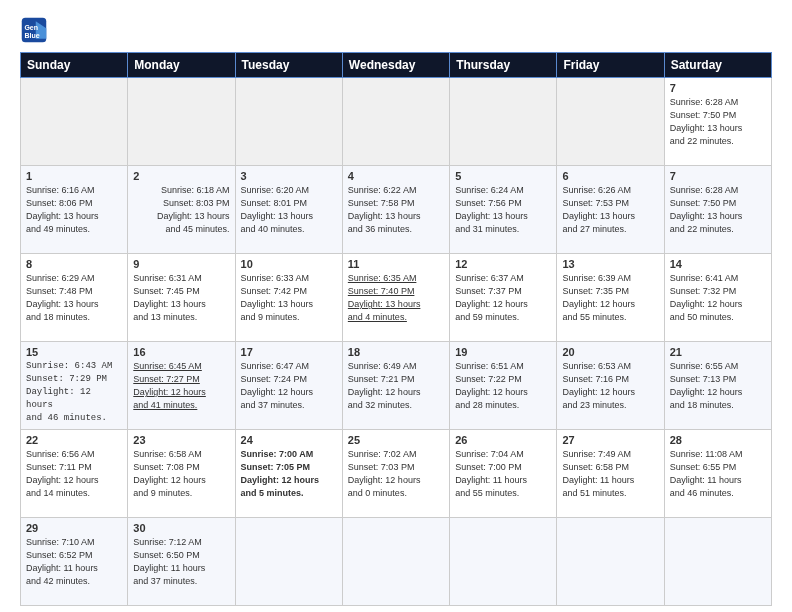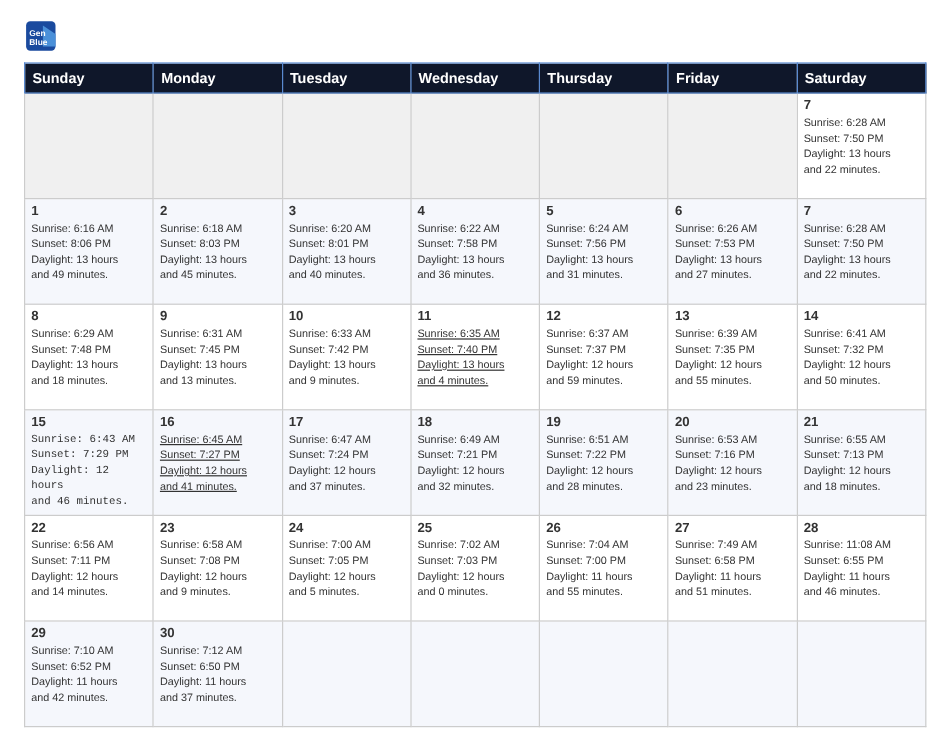--- a/index.html
+++ b/index.html
@@ -149,21 +149,21 @@
         <tr>
           <td>
             <span class="day-num">1</span>
             <div class="cell-text" style="white-space: pre-line;">Sunrise: 6:16 AM
 Sunset: 8:06 PM
 Daylight: 13 hours
 and 49 minutes.</div>
           </td>
           <td>
             <span class="day-num">2</span>
-            <div class="cell-text" style="white-space: pre-line;">Sunrise: 6:18 AM
+            <div class="cell-text" style="white-space: pre-line; text-align: right;">Sunrise: 6:18 AM
 Sunset: 8:03 PM
 Daylight: 13 hours
 and 45 minutes.</div>
           </td>
           <td>
             <span class="day-num">3</span>
             <div class="cell-text" style="white-space: pre-line;">Sunrise: 6:20 AM
 Sunset: 8:01 PM
 Daylight: 13 hours
 and 40 minutes.</div>
@@ -309,21 +309,21 @@
           </td>
           <td>
             <span class="day-num">23</span>
             <div class="cell-text" style="white-space: pre-line;">Sunrise: 6:58 AM
 Sunset: 7:08 PM
 Daylight: 12 hours
 and 9 minutes.</div>
           </td>
           <td>
             <span class="day-num">24</span>
-            <div class="cell-text" style="white-space: pre-line;">Sunrise: 7:00 AM
+            <div class="cell-text" style="white-space: pre-line; font-weight: bold;">Sunrise: 7:00 AM
 Sunset: 7:05 PM
 Daylight: 12 hours
 and 5 minutes.</div>
           </td>
           <td>
             <span class="day-num">25</span>
             <div class="cell-text" style="white-space: pre-line;">Sunrise: 7:02 AM
 Sunset: 7:03 PM
 Daylight: 12 hours
 and 0 minutes.</div>

